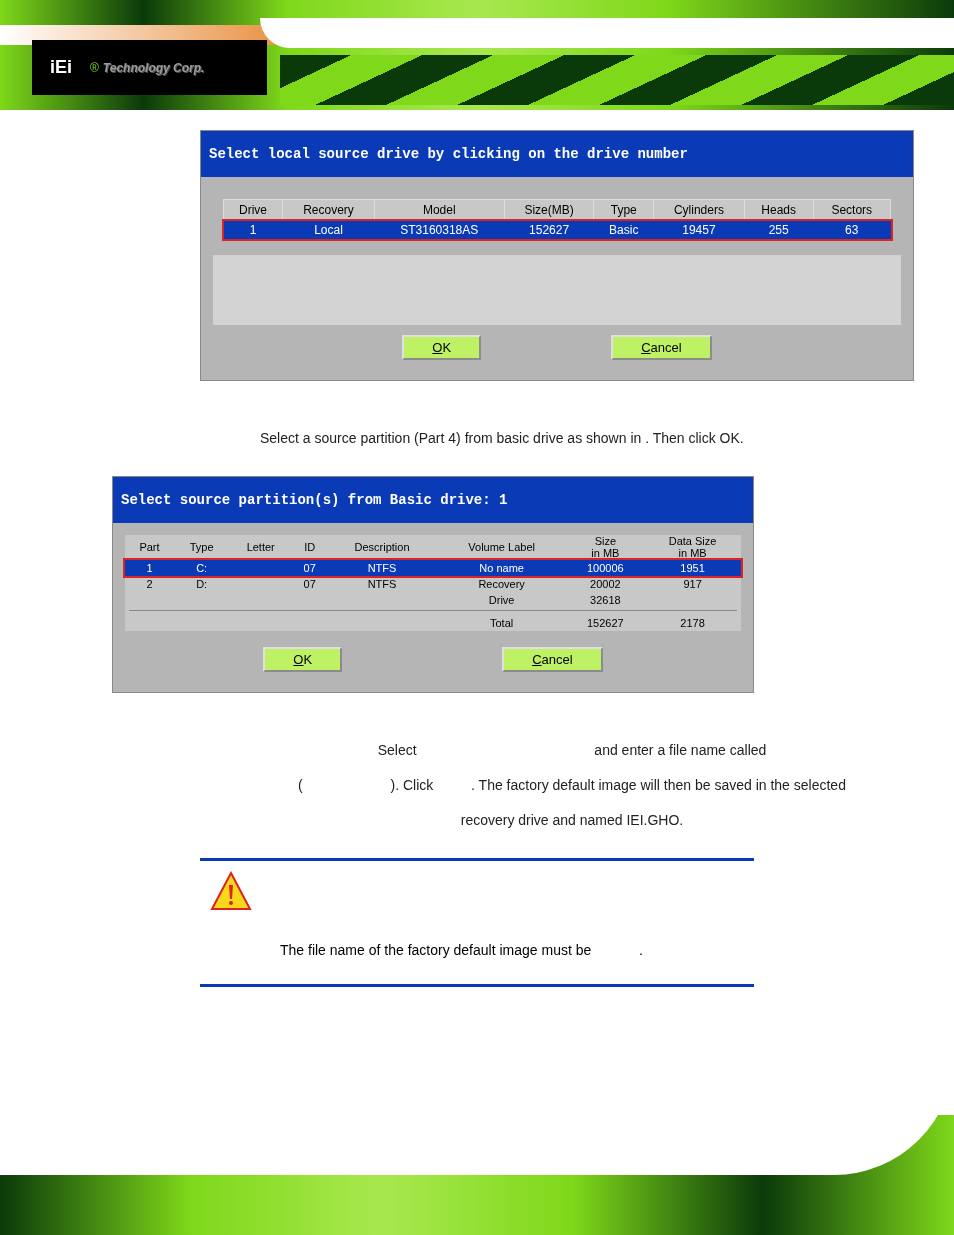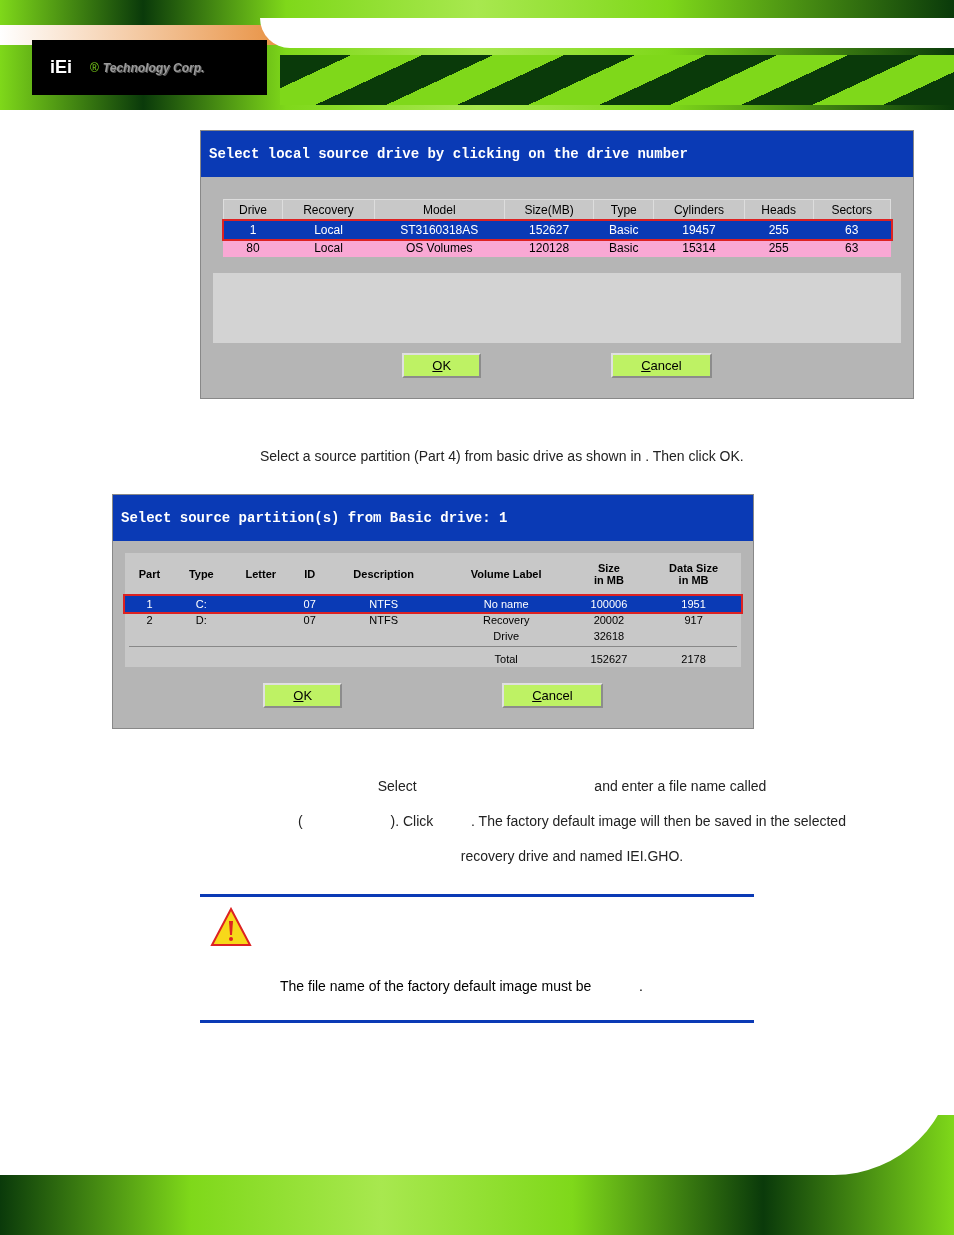--- a/index.html
+++ b/index.html
@@ -59,21 +59,21 @@
   .btn {
     background: #bef264; border: 2px outset #e0e0e0; padding: 3px 28px;
     font-family: Arial, sans-serif; font-size: 13px; cursor: pointer;
   }
   .btn u { text-decoration: underline; }
 
   .part-table {
     background: #c8c8c8; margin: 6px;
   }
   .part-table table { width: 100%; border-collapse: collapse; font-family: Arial, sans-serif; font-size: 11px; }
-  .part-table th { background: #c8c8c8; padding: 9px 4px; font-weight: bold; border-bottom: 1px solid #888; }
+  .part-table th { background: #c8c8c8; padding: 0 4px; font-weight: normal; border-bottom: 1px solid #888; }
   .part-table td { padding: 2px 4px; text-align: center; }
   .part-table tr.selected td { background: #0a3ab5; color: #fff; }
   .part-table tr.selected { outline: 2px solid #d22; }
   .part-table hr { border: none; border-top: 1px solid #888; }
   .part-total-row td { padding-top: 4px; }
 
   .step-text { font-size: 14px; color: #222; line-height: 2.5; padding-left: 60px; margin-bottom: 20px; }
   
   .callout { margin: 0 200px 0 200px; }
   .callout-rule { height: 3px; background: #0a3ab5; margin: 10px 0; }
@@ -130,30 +130,20 @@
               <tr class="selected">
                 <td>1</td>
                 <td>Local</td>
                 <td>ST3160318AS</td>
                 <td>152627</td>
                 <td>Basic</td>
                 <td>19457</td>
                 <td>255</td>
                 <td>63</td>
               </tr>
-              <tr>
-                <td>80</td>
-                <td>Local</td>
-                <td>OS Volumes</td>
-                <td>120128</td>
-                <td>Basic</td>
-                <td>15314</td>
-                <td>255</td>
-                <td>63</td>
-              </tr>
             </tbody>
         </table>
       </div>
       <div class="drive-pad"></div>
       <div class="dialog-buttons">
         <button class="btn"><u>O</u><span>K</span></button>
         <button class="btn"><u>C</u><span>ancel</span></button>
       </div>
     </div>
   </div>

